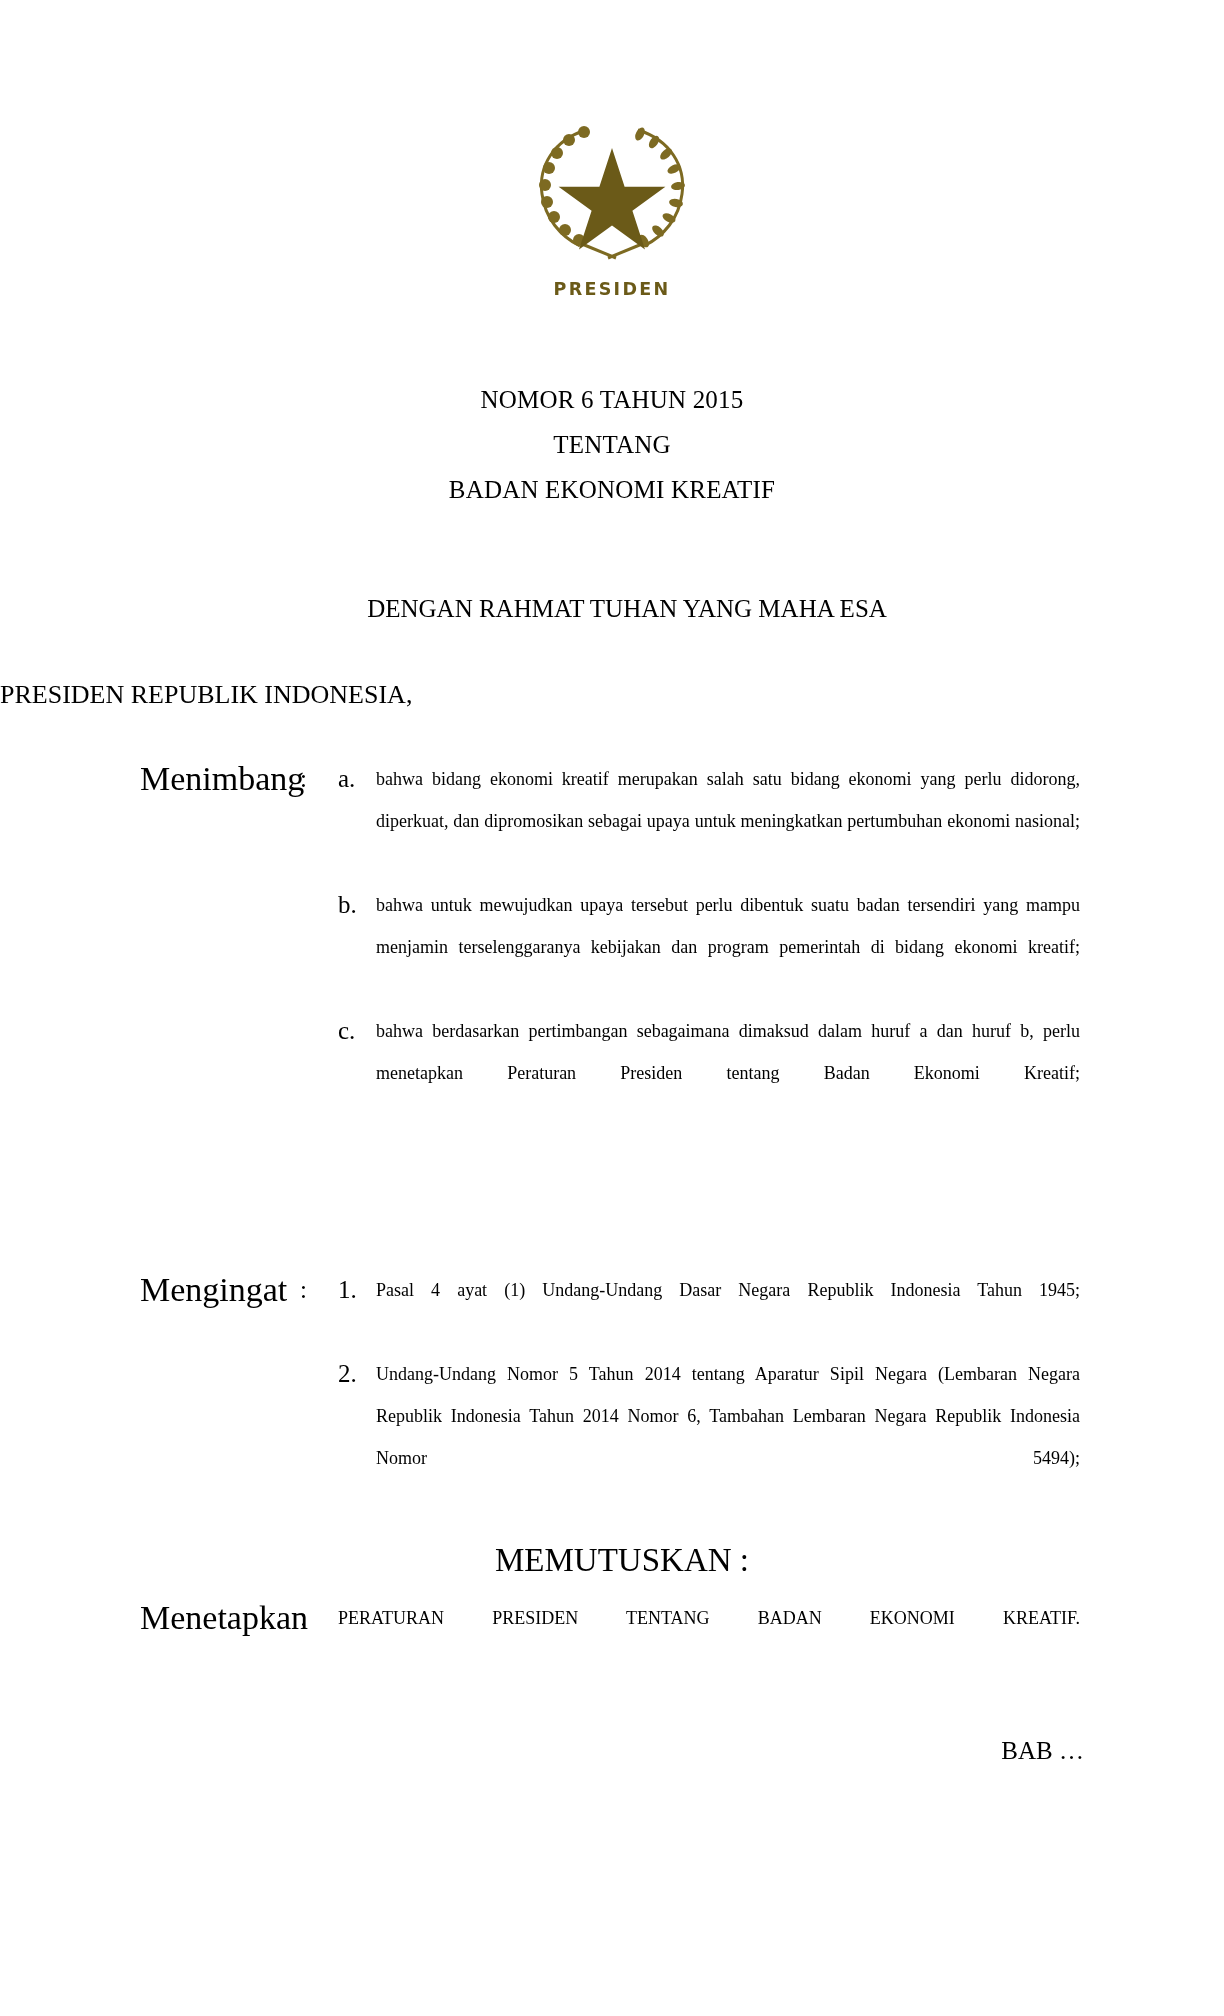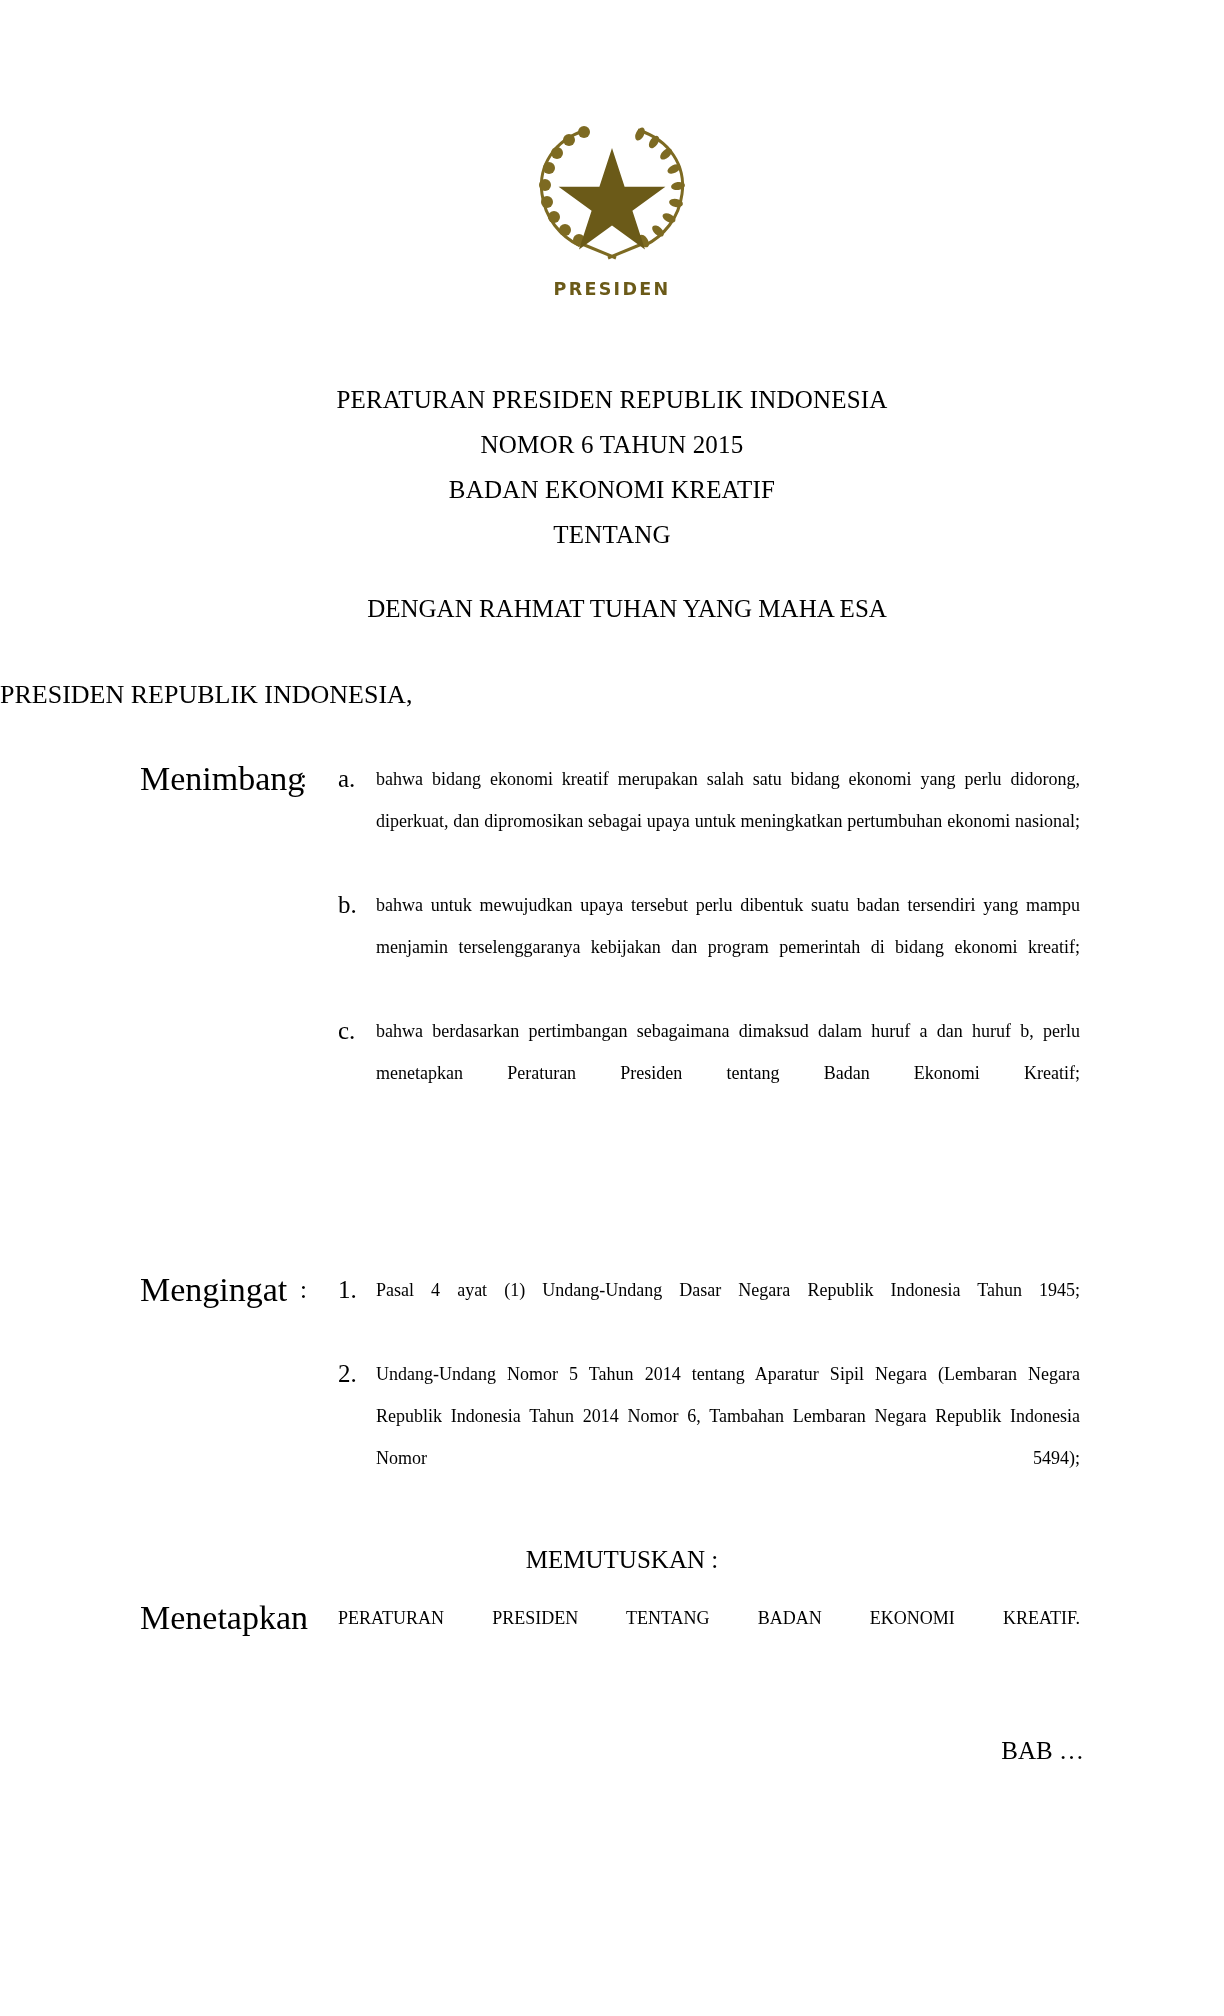--- a/index.html
+++ b/index.html
@@ -131,21 +131,21 @@
   #menetapkan .body {
     text-align: justify;
   }
 
   .memutuskan {
     position: absolute;
     left: 0;
     right: 0;
     top: 1531px;
     text-align: center;
-    font-size: 25px;
+    font-size: 33px;
     line-height: 42px;
     padding-left: 20px;
   }
 
   .footer-note {
     position: absolute;
     right: 140px;
     top: 1722px;
     font-size: 25px;
     line-height: 42px;
@@ -197,24 +197,23 @@
 
         <polygon fill="#6b5a18" points="88,36 100.6,74.8 141.4,74.8 108.4,98.8 121,137.6 88,113.6 55,137.6 67.6,98.8 34.6,74.8 75.4,74.8"></polygon>
       </svg>
     </div>
     <div class="emblem-caption">
       <div class="l1">PRESIDEN</div>
     </div>
   </div>
 
   <div class="titles">
-    <div>PERATURAN PRESIDEN REPUBLIK INDONESIA</div>
     <div class="nomor">NOMOR  6  TAHUN  2015</div>
+    <div>TENTANG</div>
     <div>BADAN EKONOMI KREATIF</div>
-    <div>TENTANG</div>
   </div>
 
   <div class="invocation">DENGAN RAHMAT TUHAN YANG MAHA ESA</div>
   <div class="opener">PRESIDEN REPUBLIK INDONESIA,</div>
 
   <div class="clause" id="menimbang">
     <div class="label">Menimbang</div>
     <div class="colon">:</div>
     <div class="items">
       <div class="item">

